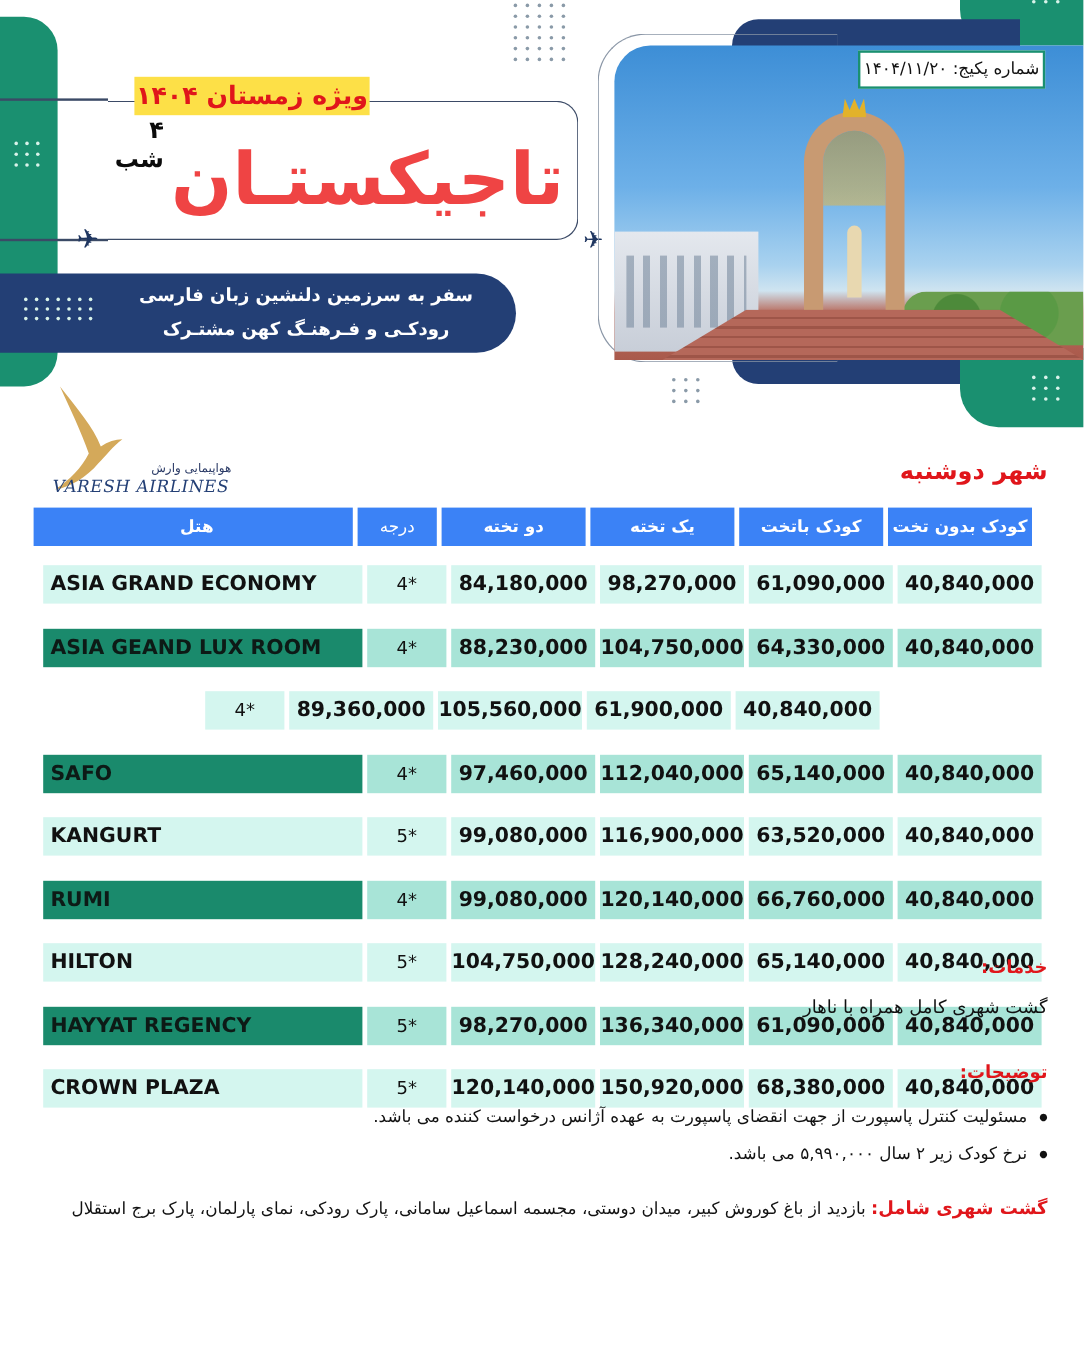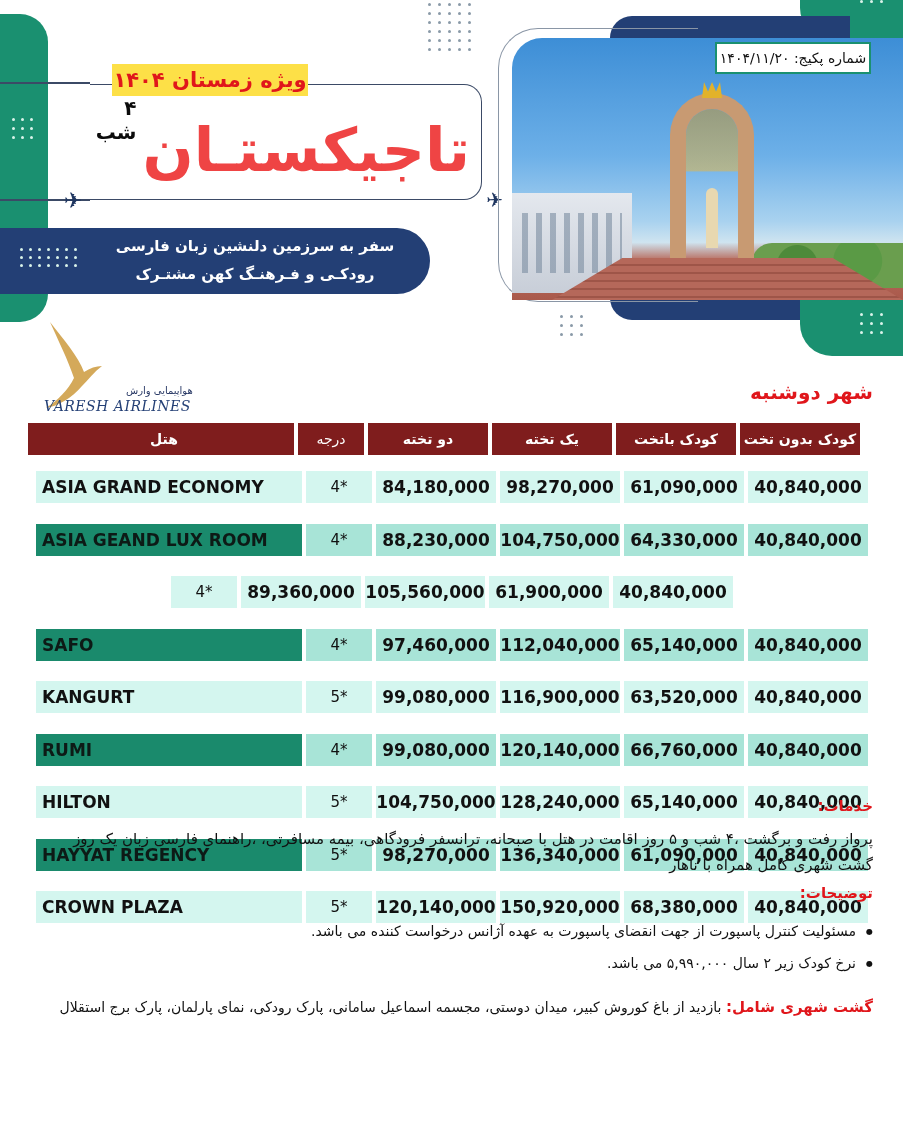--- a/index.html
+++ b/index.html
@@ -67,21 +67,21 @@
 
   
   .table { left: 28px; top: 423px; width: 848px; }
   .trow { display: flex; height: 36.5px; margin-bottom: 0; }
   .cell { margin-right: 4px; display: flex; align-items: center; font-weight: bold; }
   .cell:last-child { margin-right: 0; }
   .c-hotel { width: 266px; padding-left: 6px; font-size: 17px; }
   .c-star { width: 66px; justify-content: center; font-size: 15px; font-weight: normal; }
   .c-num { width: 120px; justify-content: center; font-size: 17px; }
   .c-num.last { width: 120px; }
-  .thead .cell { background: #7f1d1d; color: #fff; justify-content: center; font-size: 14px; direction: rtl; height: 40px; }
+  .thead .cell { background: #3b82f6; color: #fff; justify-content: center; font-size: 14px; direction: rtl; height: 40px; }
   .thead { height: 44px; margin-bottom: 4px; }
   .trow.body { margin-bottom: 16px; border-bottom: 0; justify-content: center; }
   .trow.light .cell { background: #d4f6ef; }
   .trow.dark .cell { background: #a8e4d7; }
   .trow.dark .c-hotel { background: #1a8a6c; color: #0d1a16; }
   .trow .cell { height: 32px; }
   .trow.body { height: 36.5px; align-items: flex-start; }
 
   
   .section-label { color: #e0161b; font-weight: bold; font-size: 15px; direction: rtl; }
@@ -318,21 +318,20 @@
     <div class="cell c-star">5*</div>
     <div class="cell c-num">120,140,000</div>
     <div class="cell c-num">150,920,000</div>
     <div class="cell c-num">68,380,000</div>
     <div class="cell c-num last">40,840,000</div>
   </div>
 </div>
 
 <div class="abs section-label services-label">خدمات:</div>
 <div class="abs services-text">
-  <div>پرواز رفت و برگشت ،۴ شب و ۵ روز اقامت در هتل با صبحانه، ترانسفر فرودگاهی، بیمه مسافرتی، ،راهنمای  فارسی زبان یک روز</div>
   <div>گشت شهری کامل همراه با ناهار</div>
 </div>
 
 <div class="abs section-label notes-label">توضیحات:</div>
 <ul class="abs notes">
   <li>مسئولیت کنترل پاسپورت از جهت انقضای پاسپورت به عهده آژانس درخواست کننده می باشد.</li>
   <li>نرخ کودک زیر ۲ سال ۵,۹۹۰,۰۰۰ می باشد.</li>
 </ul>
 
 <div class="abs tour">

